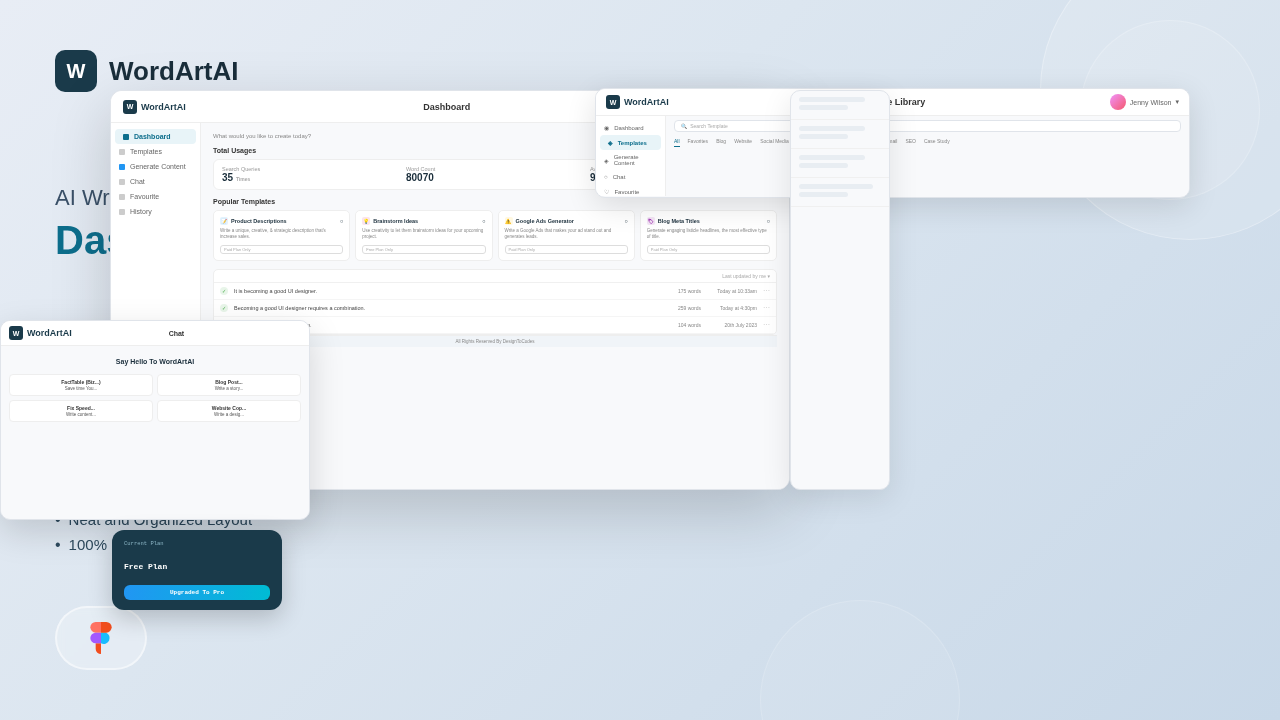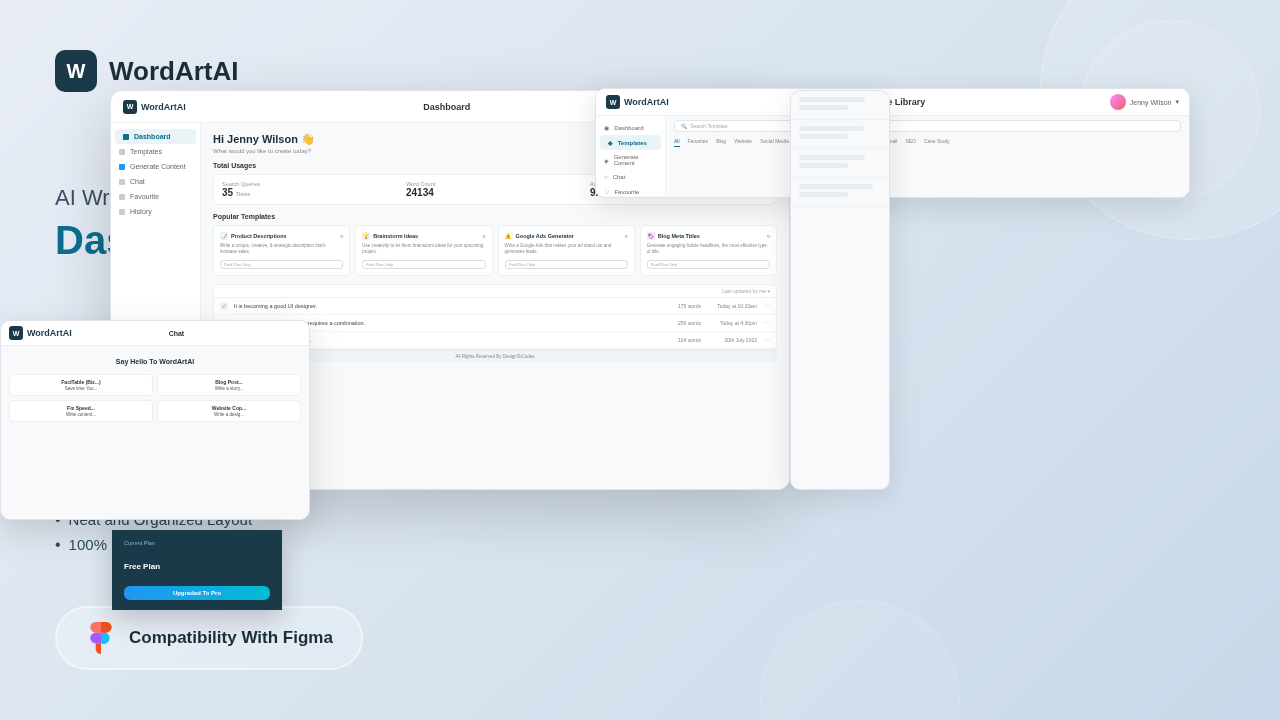--- a/index.html
+++ b/index.html
@@ -201,27 +201,28 @@
     }
 
     
     .upgrade-card {
       position: absolute;
       top: 530px;
       left: 112px;
       width: 170px;
       height: 80px;
       background: #1a3a4a;
-      border-radius: 0;
+      border-radius: 12px;
       box-shadow: 0 8px 25px rgba(0,0,0,0.2);
       overflow: hidden;
       padding: 10px 12px;
       display: flex;
       flex-direction: column;
       justify-content: space-between;
+      font-family: Liberation Mono, monospace;
     }
 
     
     .right-strip {
       position: absolute;
       top: 90px;
       left: 790px;
       width: 100px;
       height: 400px;
       background: #f8f9fb;
@@ -681,21 +682,20 @@
   <div class="figma-btn">
 
     <svg class="figma-icon" viewBox="0 0 38 57" xmlns="http://www.w3.org/2000/svg">
       <path class="figma-f5" d="M19 28.5a9.5 9.5 0 0 1 9.5-9.5H19v19A9.5 9.5 0 0 1 19 28.5z"></path>
       <path class="figma-f1" d="M9.5 47.5A9.5 9.5 0 0 0 19 57V38H9.5v9.5z"></path>
       <path class="figma-f2" d="M9.5 19H19V0H9.5a9.5 9.5 0 0 0 0 19z"></path>
       <path class="figma-f3" d="M9.5 38H19V19H9.5a9.5 9.5 0 0 0 0 19z"></path>
       <path class="figma-f4" d="M28.5 19H19v19a9.5 9.5 0 1 0 9.5-19z"></path>
       <path class="figma-f1" d="M19 0h9.5a9.5 9.5 0 0 1 0 19H19V0z"></path>
     </svg>
-    <span class="figma-text">Compatibility With Figma</span>
   </div>
 
 </div>
 
 <div class="dashboard-large">
 
   <div class="db-header">
     <div class="db-logo-sm">
       <div class="db-logo-box">W</div>
       <span>WordArtAI</span>
@@ -731,36 +731,35 @@
         <div class="db-nav-dot"></div>
         <span>Favourite</span>
       </div>
       <div class="db-nav-item">
         <div class="db-nav-dot"></div>
         <span>History</span>
       </div>
     </div>
 
     <div class="db-main">
-      <div class="db-greeting">Hi Jenny Wilson 👋</div>
       <div class="db-greeting-sub">What would you like to create today?</div>
 
       <div class="db-section-title">Total Usages</div>
 
       <div class="db-stats">
         <div class="db-stat">
           <span class="db-stat-label">Search Queries</span>
           <span class="db-stat-value">
             <span>35</span>
             <span class="db-stat-unit">Times</span>
           </span>
         </div>
         <div class="db-stat">
           <span class="db-stat-label">Word Count</span>
-          <span class="db-stat-value">24134</span>
+          <span class="db-stat-value">80070</span>
         </div>
         <div class="db-stat">
           <span class="db-stat-label">Average Searches Per Day</span>
           <span class="db-stat-value">9.5</span>
         </div>
       </div>
 
       <div class="db-templates-section">
         <div class="db-section-title">Popular Templates</div>
         <div class="db-templates-grid">

